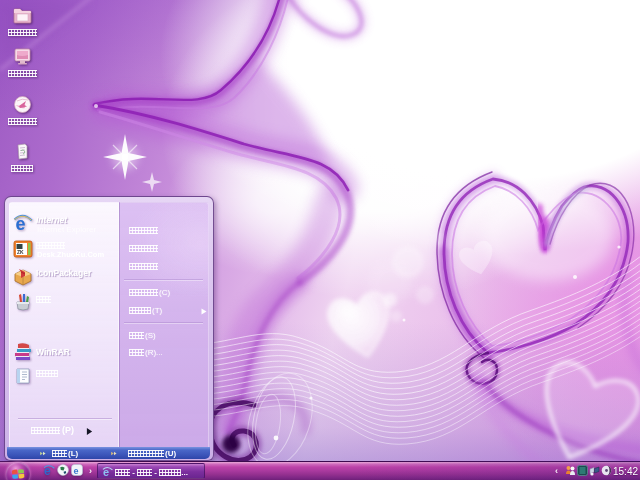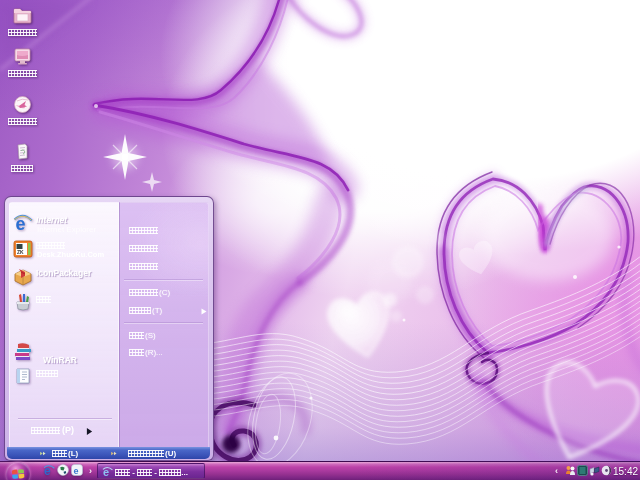--- a/index.html
+++ b/index.html
@@ -275,21 +275,21 @@
       <div class="mi" style="top:136px;">
         <svg class="mic" viewBox="0 0 20 20">
             <path d="M3,16 L17,16 L17,19 L3,19 Z" fill="#7a4ac8"></path>
             <path d="M2,12 L16,12 L16,15 L2,15 Z" fill="#c83a8a"></path>
             <path d="M4,8 L18,8 L18,11 L4,11 Z" fill="#3a9ac8"></path>
             <path d="M5,3 Q11,1 16,4 L16,7 L5,7 Z" fill="#d44848"></path>
             <rect x="5" y="7" width="11" height="1" fill="#fff" opacity="0.8"></rect>
             <rect x="4" y="11" width="12" height="1" fill="#fff" opacity="0.8"></rect>
             <rect x="3" y="15" width="13" height="1" fill="#fff" opacity="0.8"></rect>
           </svg>
-        <div class="t1" style="top:16px;margin-left:7px;">WinRAR</div>
+        <div class="t1" style="top:8px;">WinRAR</div>
       </div>
       <div class="mi" style="top:161px;">
         <svg class="mic" viewBox="0 0 20 20">
             <path d="M4,3 L16,3 L16,17 L4,17 Z" fill="#fdfdff" stroke="#8898b8" stroke-width="0.7"></path>
             <path d="M4,3 L7,3 L7,17 L4,17 Z" fill="#b8d4f0"></path>
             <path d="M9,6 L14,6 M9,8.5 L14,8.5 M9,11 L14,11 M9,13.5 L12,13.5" stroke="#9aa8c2" stroke-width="0.8"></path>
           </svg>
         <div class="t1" style="top:4px;"><span class="zh g3"></span></div>
       </div>
       <div id="lsep"></div>

